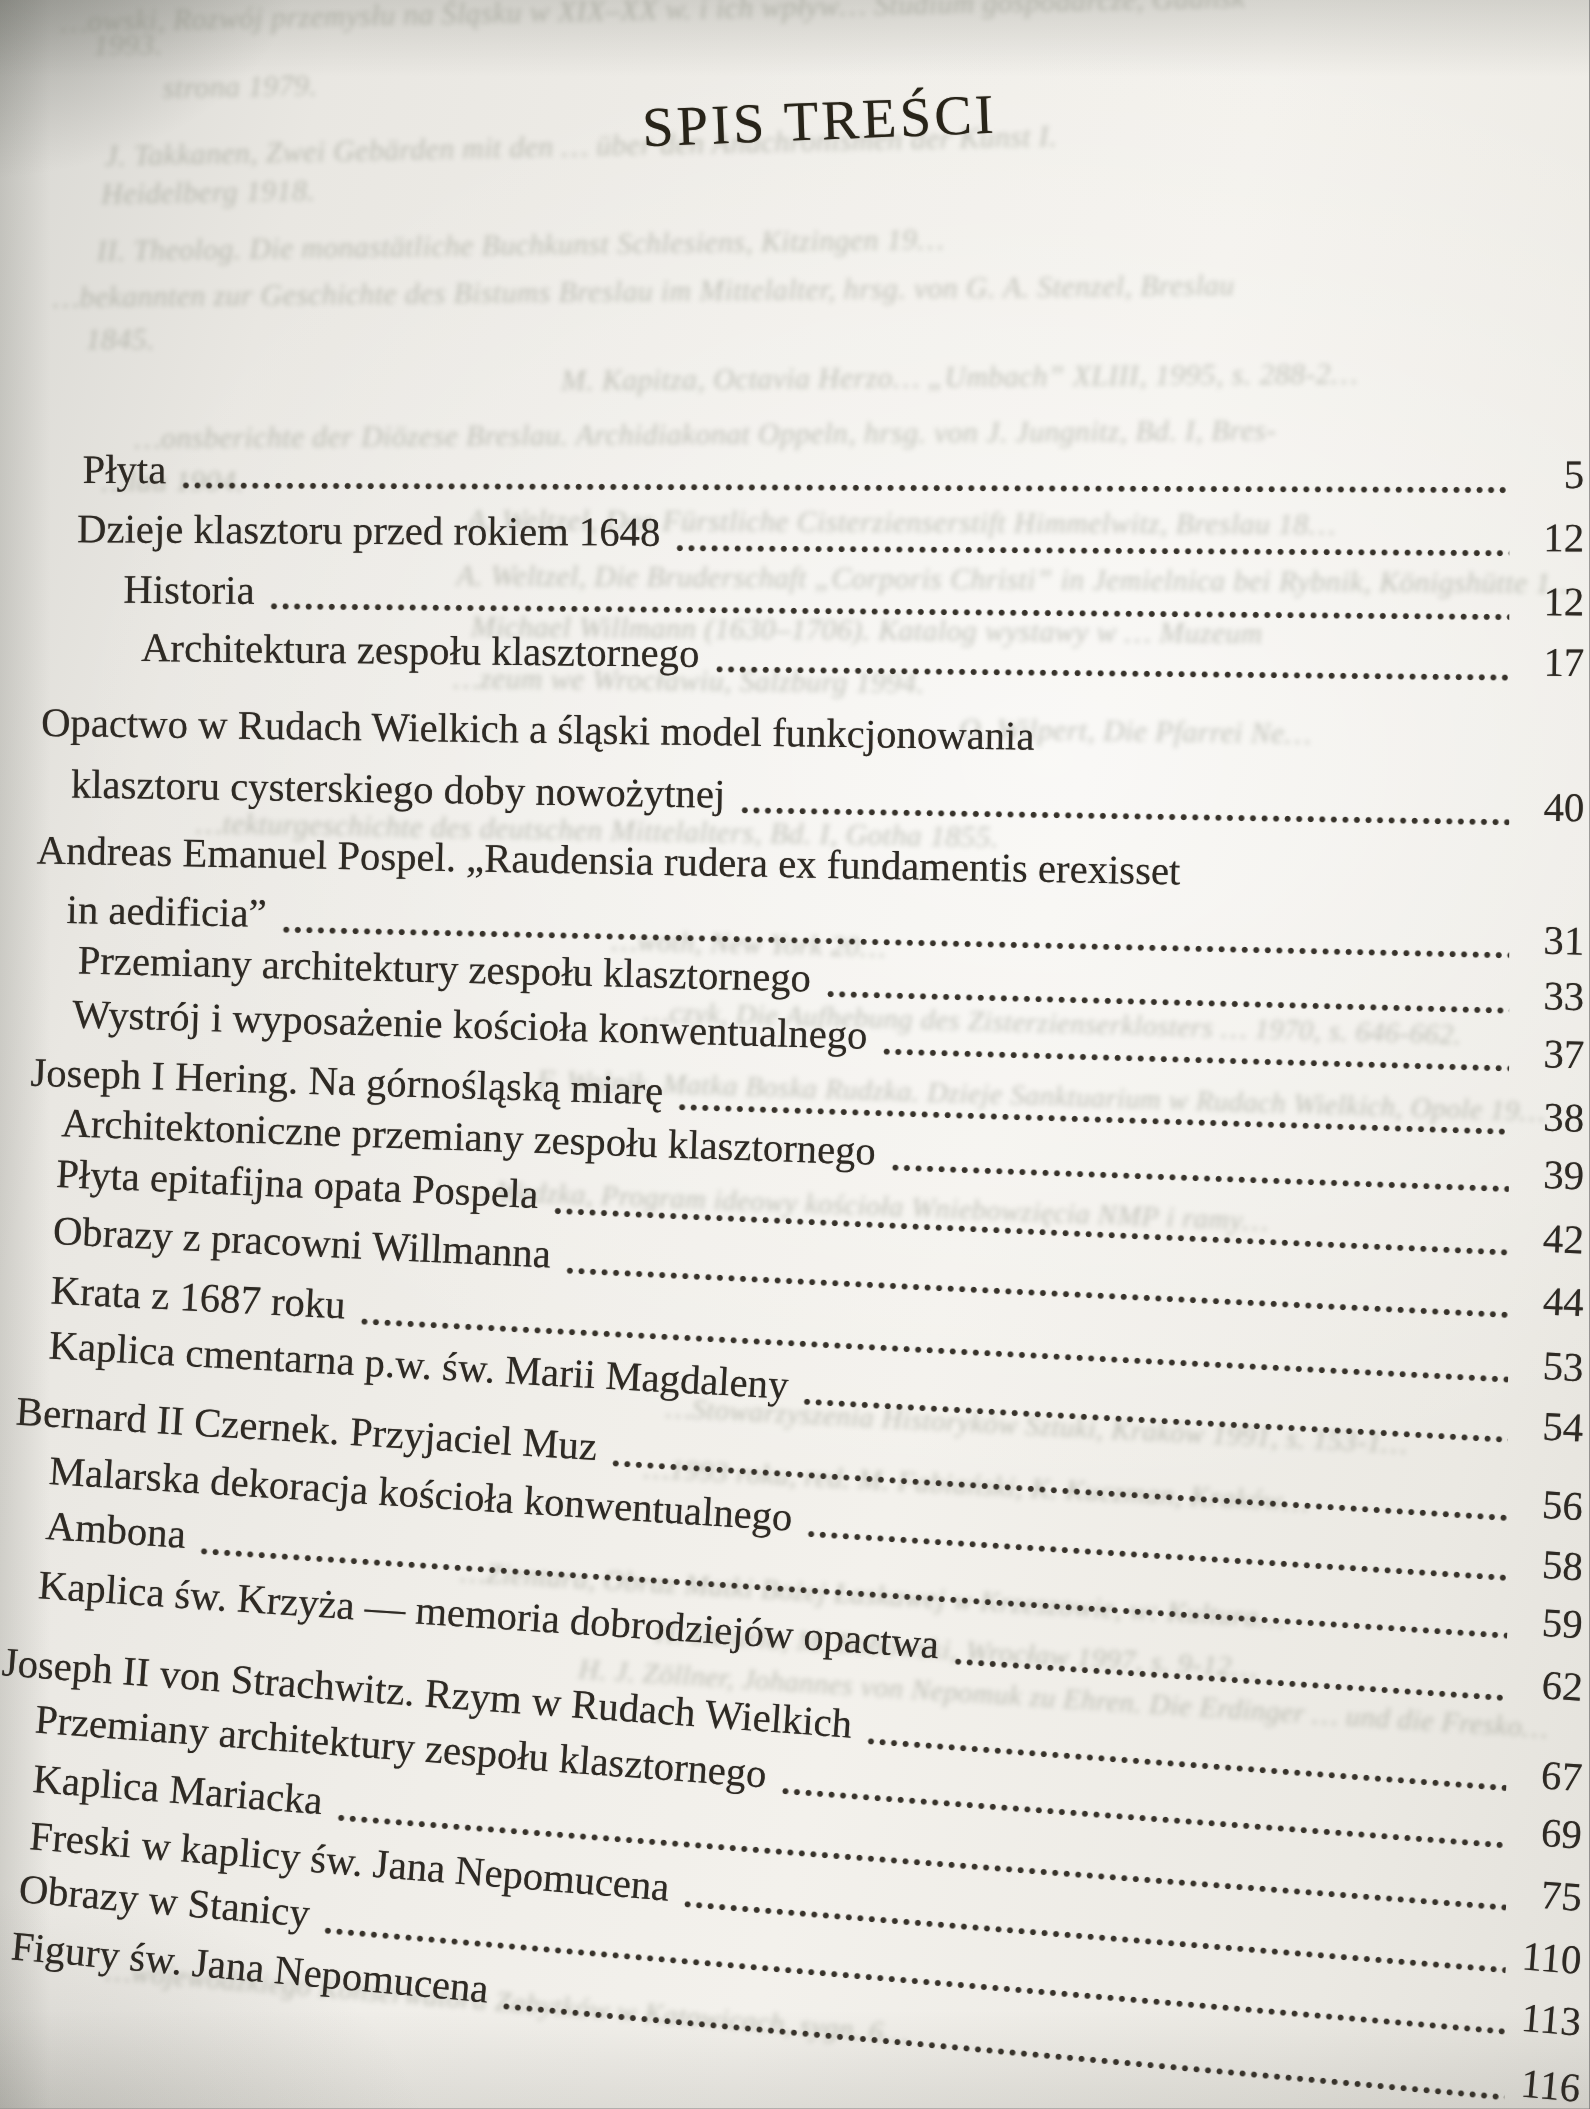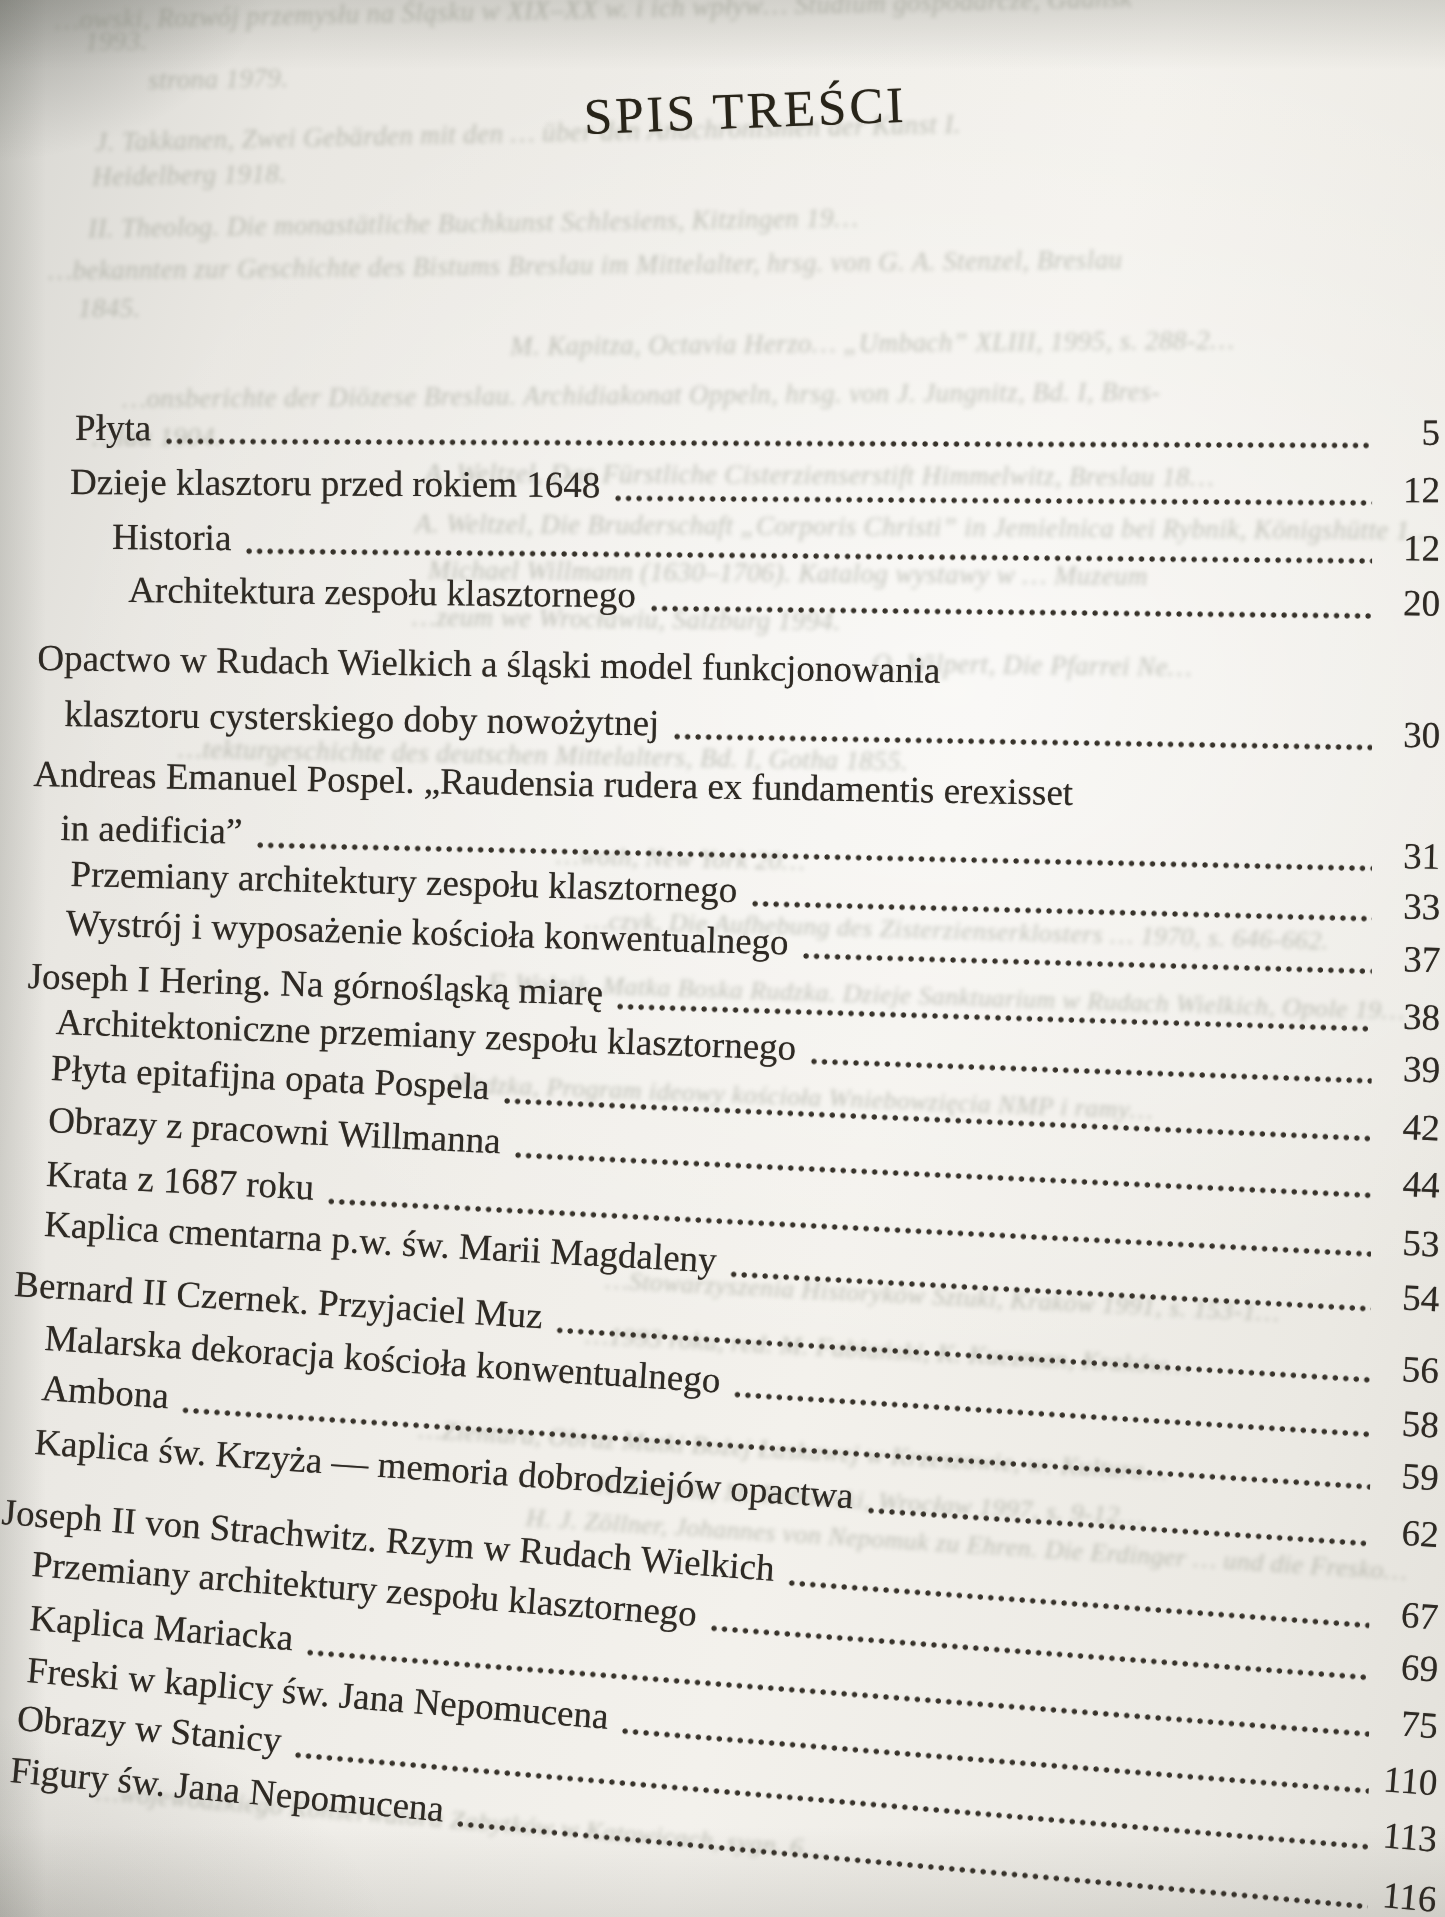--- a/index.html
+++ b/index.html
@@ -109,29 +109,29 @@
           <span class="num">12</span>
         </div>
         <div class="row" style="left: 112px; top: 515px; width: 1328px; transform: rotate(0.5deg);">
           <span class="t">Historia</span>
           <span class="leader"></span>
           <span class="num">12</span>
         </div>
         <div class="row" style="left: 128px; top: 568px; width: 1312px; transform: rotate(0.6deg);">
           <span class="t">Architektura zespołu klasztornego</span>
           <span class="leader"></span>
-          <span class="num">20</span>
+          <span class="num">17</span>
         </div>
         <div class="row" style="left: 37px; top: 636px; width: 1403px; transform: rotate(0.8deg);">
           <span class="t">Opactwo w Rudach Wielkich a śląski model funkcjonowania</span>
         </div>
         <div class="row" style="left: 64px; top: 692px; width: 1376px; transform: rotate(0.9deg);">
           <span class="t">klasztoru cysterskiego doby nowożytnej</span>
           <span class="leader"></span>
-          <span class="num">30</span>
+          <span class="num">40</span>
         </div>
         <div class="row" style="left: 33px; top: 752px; width: 1407px; transform: rotate(1.05deg);">
           <span class="t">Andreas Emanuel Pospel. „Raudensia rudera ex fundamentis erexisset</span>
         </div>
         <div class="row" style="left: 60px; top: 806px; width: 1380px; transform: rotate(1.2deg);">
           <span class="t">in aedificia”</span>
           <span class="leader"></span>
           <span class="num">31</span>
         </div>
         <div class="row" style="left: 70px; top: 852px; width: 1370px; transform: rotate(1.4deg);">

